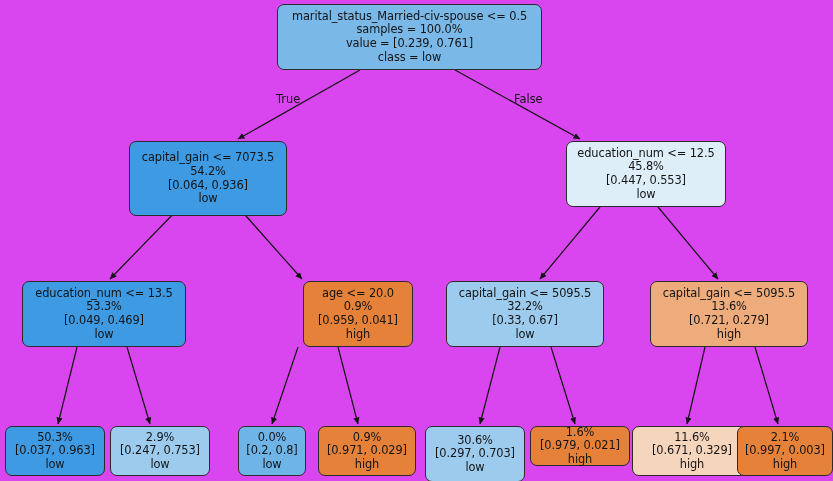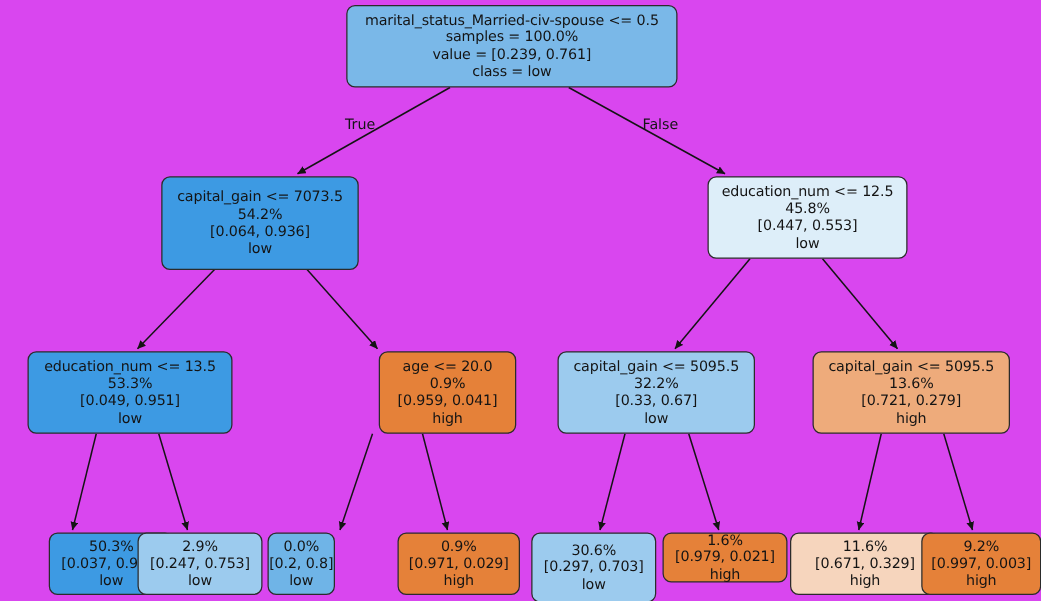--- a/index.html
+++ b/index.html
@@ -94,52 +94,52 @@
       </div>
       <div class="node" style="left: 546px; top: 141px; width: 160px; height: 66px; background: rgb(221, 238, 249); margin-left: 20px;">
         <span class="line">education_num &lt;= 12.5</span>
         <span class="line">45.8%</span>
         <span class="line">[0.447, 0.553]</span>
         <span class="line">low</span>
       </div>
       <div class="node" style="left: 22px; top: 281px; width: 164px; height: 66px; background: rgb(61, 154, 227);">
         <span class="line">education_num &lt;= 13.5</span>
         <span class="line">53.3%</span>
-        <span class="line">[0.049, 0.951]</span>
+        <span class="line">[0.049, 0.469]</span>
         <span class="line">low</span>
       </div>
       <div class="node" style="left: 263px; top: 281px; width: 110px; height: 66px; background: rgb(229, 129, 57); margin-left: 40px;">
         <span class="line">age &lt;= 20.0</span>
         <span class="line">0.9%</span>
         <span class="line">[0.959, 0.041]</span>
         <span class="line">high</span>
       </div>
       <div class="node" style="left: 446px; top: 281px; width: 158px; height: 66px; background: rgb(156, 203, 238);">
         <span class="line">capital_gain &lt;= 5095.5</span>
         <span class="line">32.2%</span>
         <span class="line">[0.33, 0.67]</span>
         <span class="line">low</span>
       </div>
       <div class="node" style="left: 650px; top: 281px; width: 158px; height: 66px; background: rgb(238, 171, 123);">
         <span class="line">capital_gain &lt;= 5095.5</span>
         <span class="line">13.6%</span>
         <span class="line">[0.721, 0.279]</span>
         <span class="line">high</span>
       </div>
-      <div class="node" style="left: 5px; top: 426px; width: 100px; height: 50px; background: rgb(61, 154, 227); margin-left: 34px;">
+      <div class="node" style="left: 5px; top: 426px; width: 100px; height: 50px; background: rgb(61, 154, 227);">
         <span class="line">50.3%</span>
         <span class="line">[0.037, 0.963]</span>
         <span class="line">low</span>
       </div>
       <div class="node" style="left: 110px; top: 426px; width: 100px; height: 50px; background: rgb(156, 203, 238); text-align: center;">
         <span class="line">2.9%</span>
         <span class="line">[0.247, 0.753]</span>
         <span class="line">low</span>
       </div>
-      <div class="node" style="left: 214px; top: 426px; width: 54px; height: 50px; background: rgb(111, 180, 231);">
+      <div class="node" style="left: 238px; top: 426px; width: 68px; height: 50px; background: rgb(111, 180, 231);">
         <span class="line">0.0%</span>
         <span class="line">[0.2, 0.8]</span>
         <span class="line">low</span>
       </div>
       <div class="node" style="left: 318px; top: 426px; width: 98px; height: 50px; background: rgb(229, 129, 57);">
         <span class="line">0.9%</span>
         <span class="line">[0.971, 0.029]</span>
         <span class="line">high</span>
       </div>
       <div class="node" style="left: 425px; top: 426px; width: 100px; height: 56px; background: rgb(156, 203, 238);">
@@ -151,21 +151,21 @@
         <span class="line">1.6%</span>
         <span class="line">[0.979, 0.021]</span>
         <span class="line">high</span>
       </div>
       <div class="node" style="left: 632px; top: 426px; width: 120px; height: 50px; background: rgb(246, 213, 189);">
         <span class="line">11.6%</span>
         <span class="line">[0.671, 0.329]</span>
         <span class="line">high</span>
       </div>
       <div class="node" style="left: 737px; top: 426px; width: 96px; height: 50px; background: rgb(229, 129, 57);">
-        <span class="line">9.2%</span>
+        <span class="line">2.1%</span>
         <span class="line">[0.997, 0.003]</span>
         <span class="line">high</span>
       </div>
     </div>
   <div id="label-layer">
       <div class="edge-label" style="left: 276px; top: 92px;">True</div>
       <div class="edge-label" style="left: 498px; top: 92px; margin-left: 16px;">False</div>
     </div>
 </div>
 

